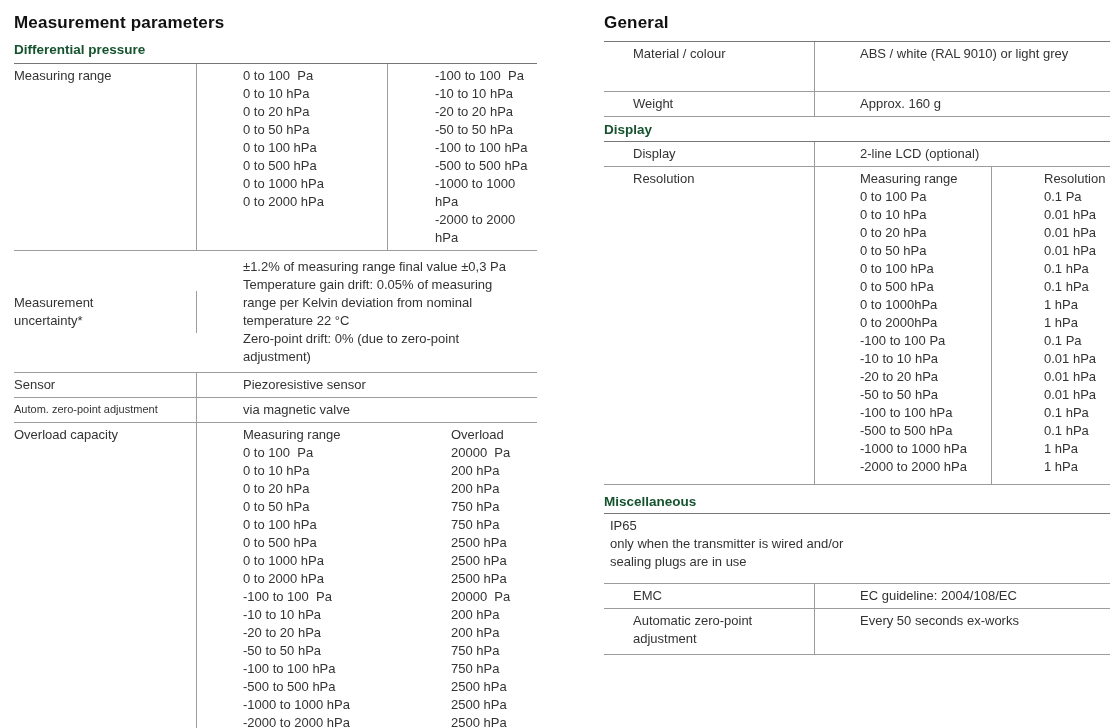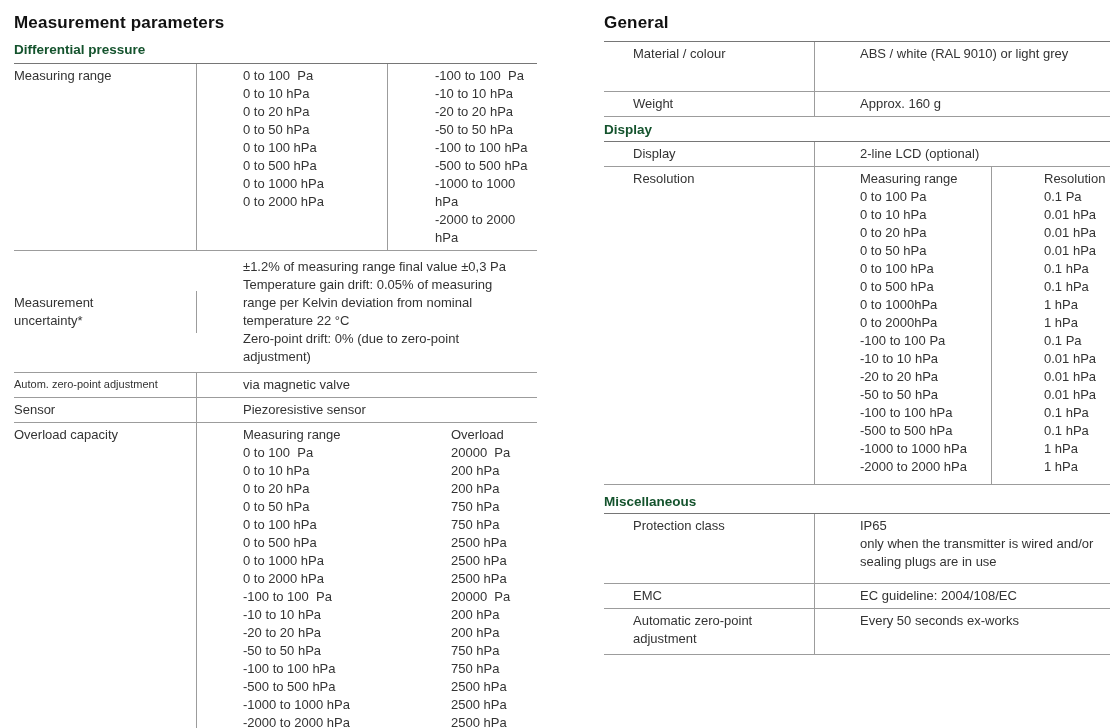--- a/index.html
+++ b/index.html
@@ -118,28 +118,28 @@
         <div class="label-cell">Measurement
 uncertainty*</div>
         <div class="value-cell">±1.2% of measuring range final value ±0,3 Pa
 Temperature gain drift: 0.05% of measuring
 range per Kelvin deviation from nominal
 temperature 22 °C
 Zero-point drift: 0% (due to zero-point
 adjustment)</div>
       </div>
 
+      <div class="spec-row">
+        <div class="label-cell">Sensor</div>
+        <div class="value-cell">Piezoresistive sensor</div>
+      </div>
+
       <div class="spec-row h-autozero">
         <div class="label-cell label-small">Autom. zero-point adjustment</div>
         <div class="value-cell">via magnetic valve</div>
-      </div>
-
-      <div class="spec-row">
-        <div class="label-cell">Sensor</div>
-        <div class="value-cell">Piezoresistive sensor</div>
       </div>
 
       <div class="spec-row no-bottom h-overload">
         <div class="label-cell">Overload capacity</div>
         <div class="value-wrap">
           <div class="inner-col ov-col1">Measuring range
 0 to 100  Pa
 0 to 10 hPa
 0 to 20 hPa
 0 to 50 hPa
@@ -235,21 +235,20 @@
 0.1 hPa
 1 hPa
 1 hPa</div>
         </div>
       </div>
     </div>
 
     <h2 class="section-heading mt2">Miscellaneous</h2>
     <div class="spec-table">
       <div class="spec-row h-protection">
-        <div class="label-cell">Protection class</div>
         <div class="value-cell">IP65
 only when the transmitter is wired and/or
 sealing plugs are in use</div>
       </div>
       <div class="spec-row">
         <div class="label-cell">EMC</div>
         <div class="value-cell">EC guideline: 2004/108/EC</div>
       </div>
       <div class="spec-row h-autozero2">
         <div class="label-cell">Automatic zero-point

